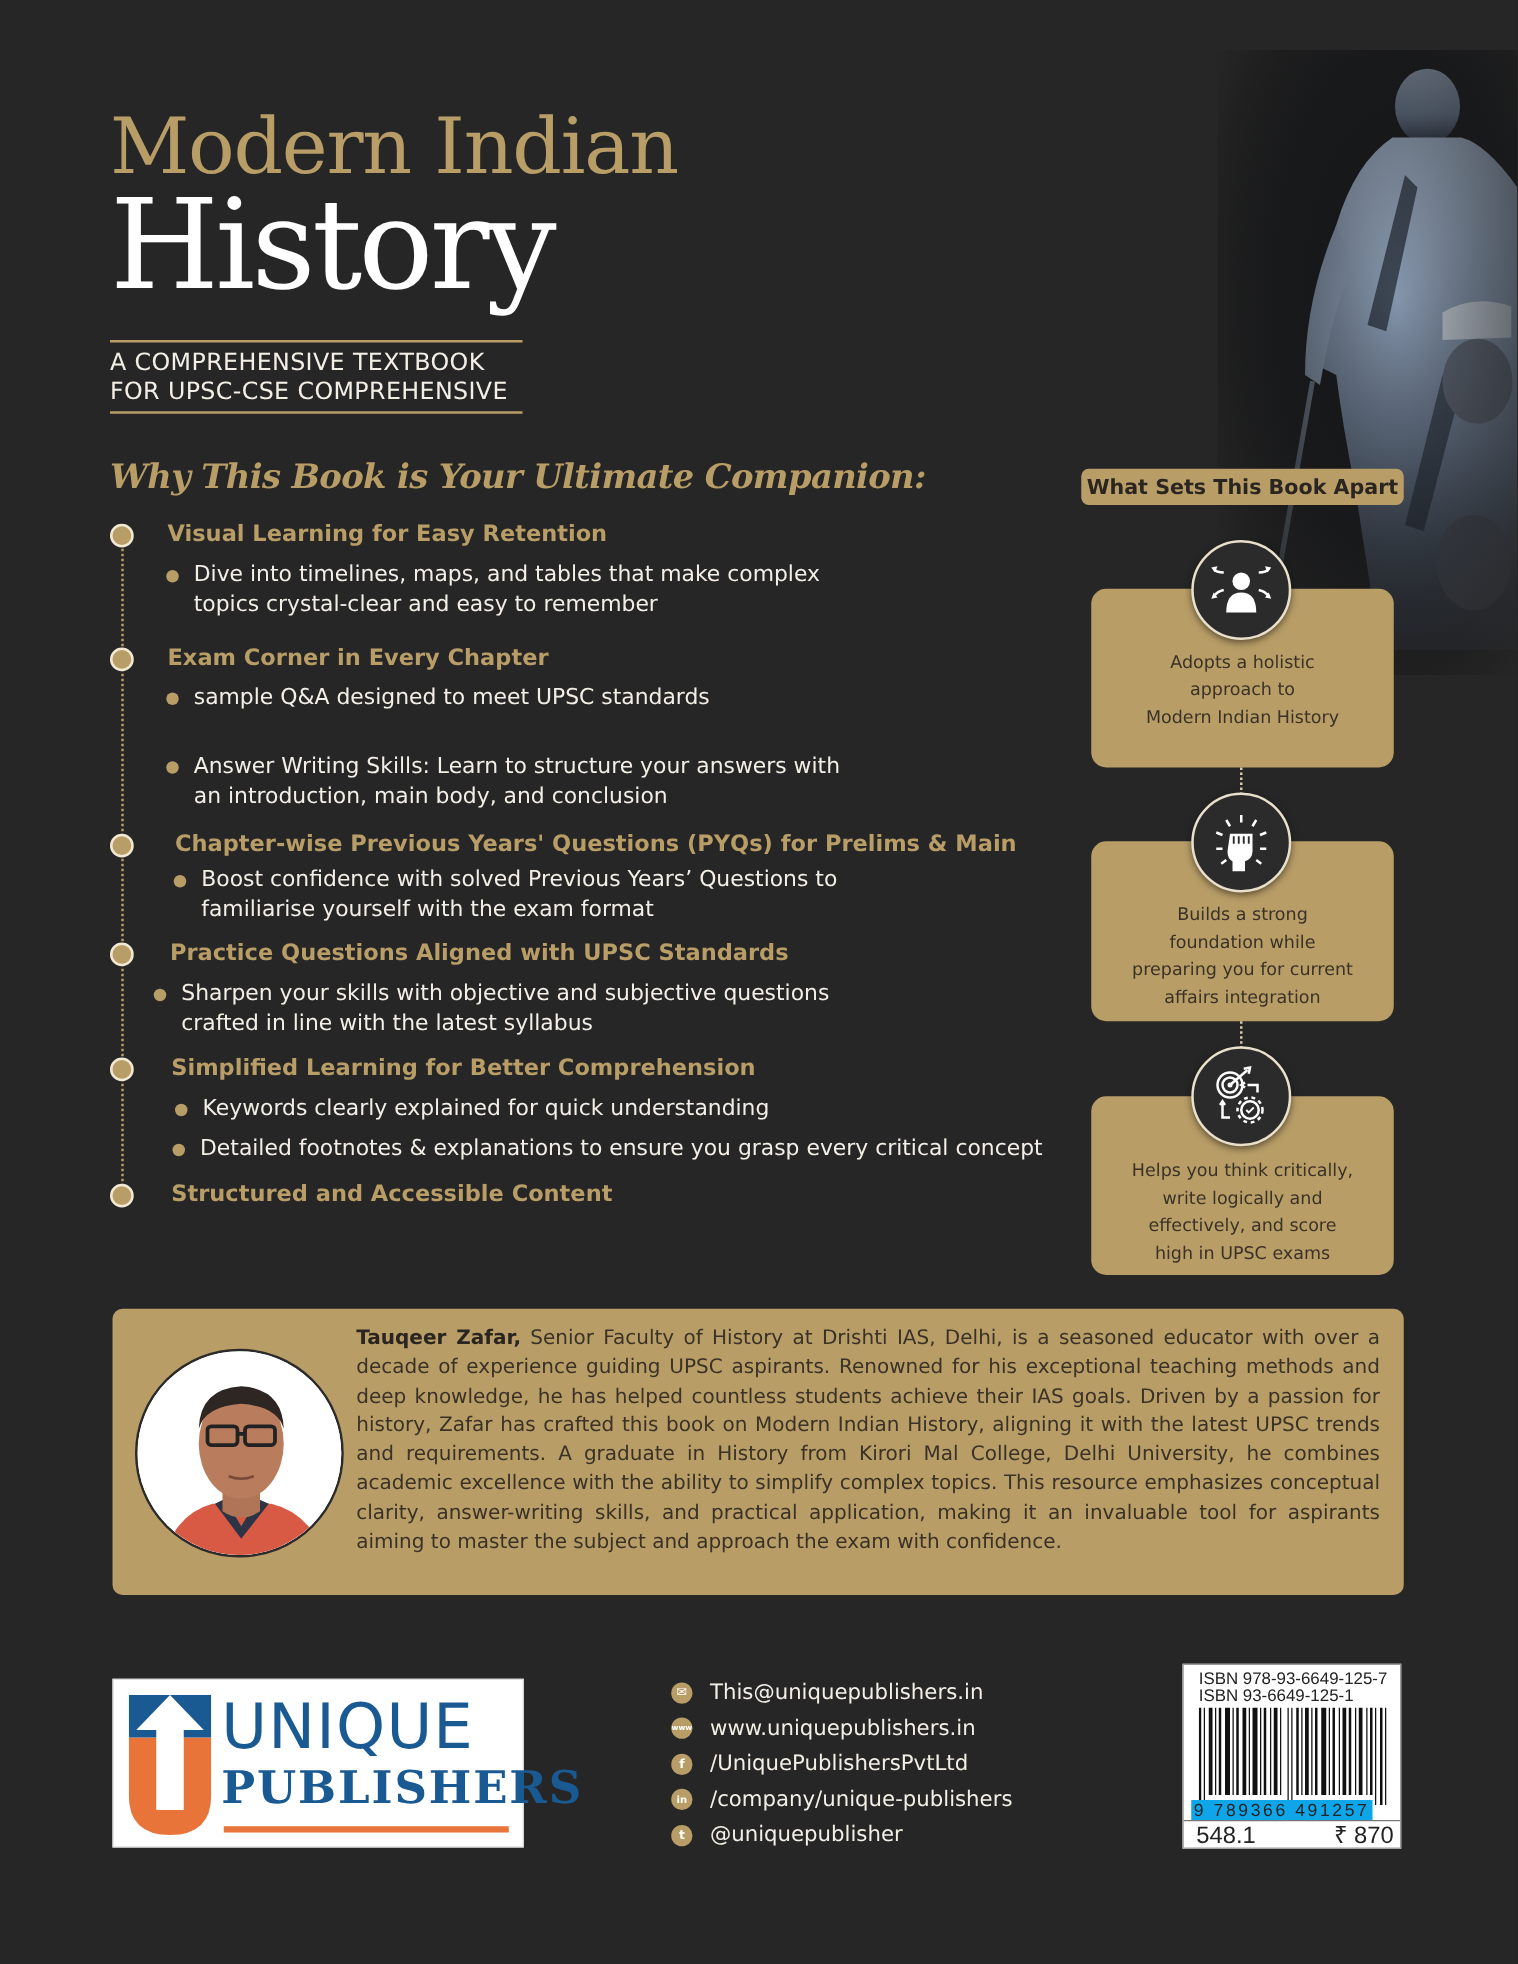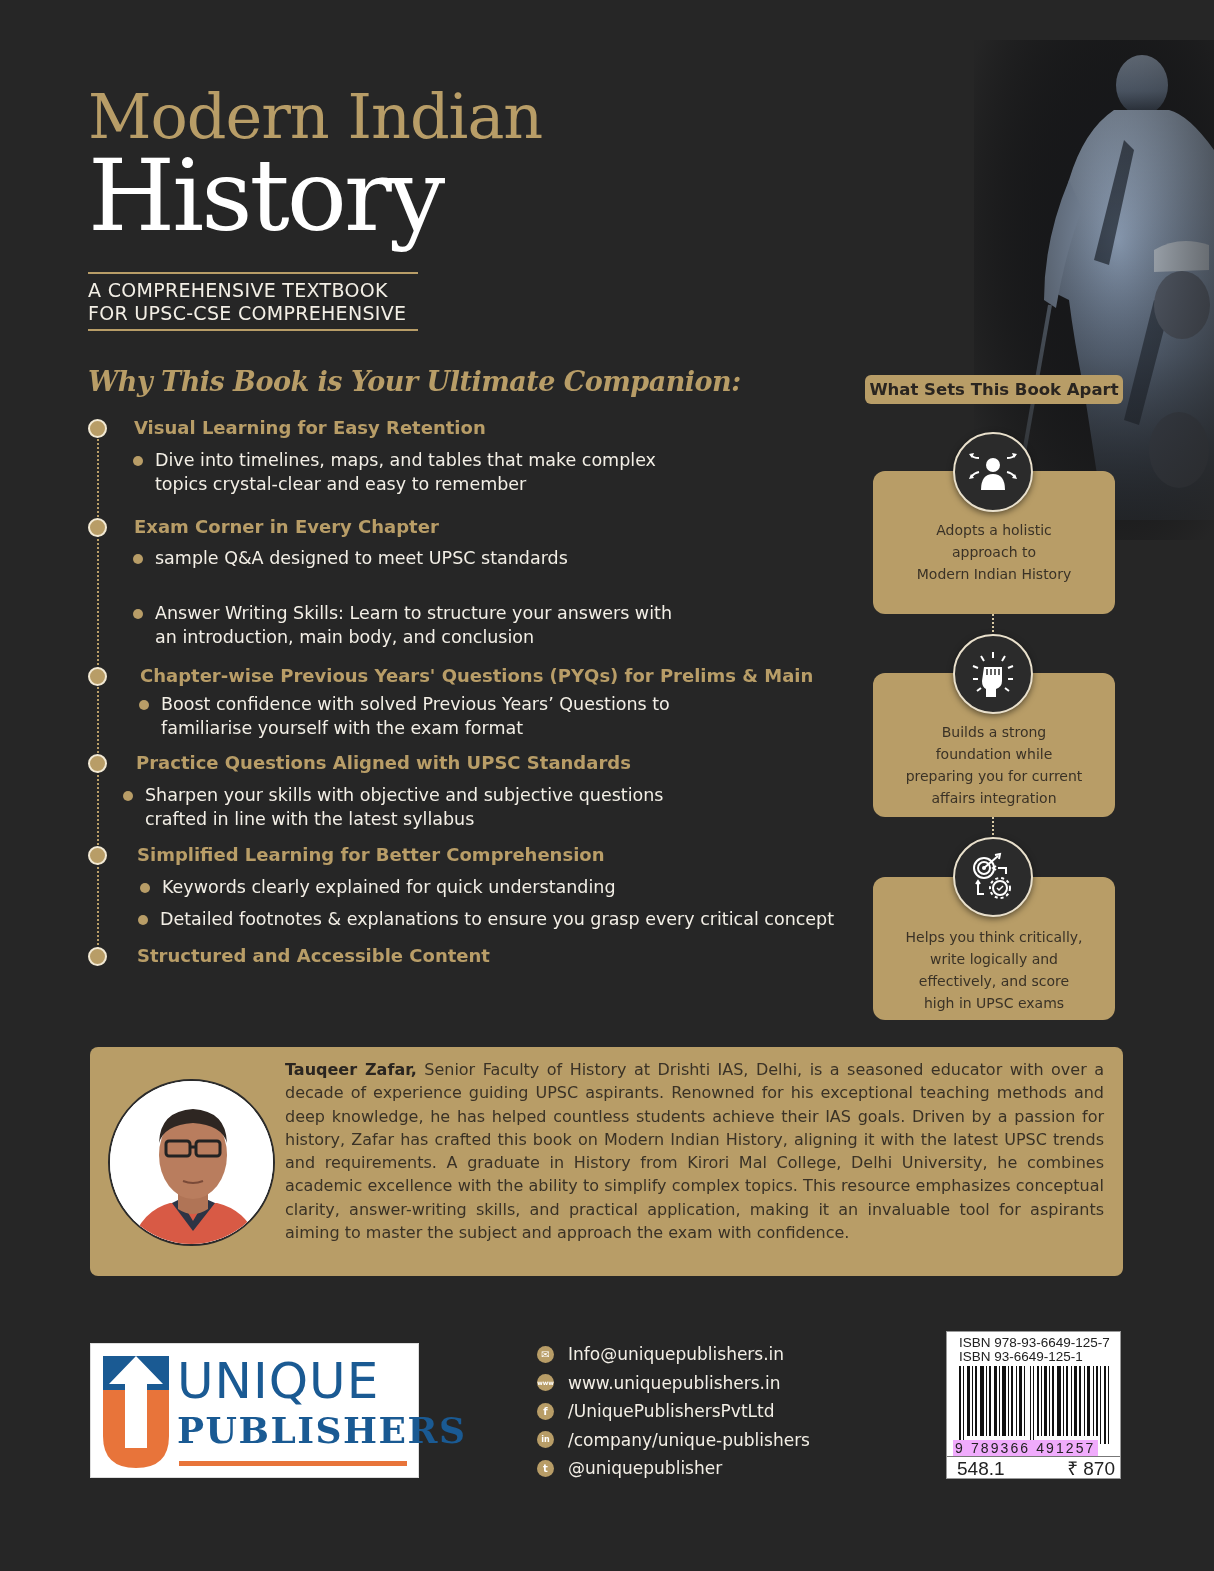--- a/index.html
+++ b/index.html
@@ -141,21 +141,21 @@
 
     
     .barcode {
       position: absolute; left: 946px; top: 1331px; width: 175px; height: 148px;
       background: #fff; border: 1px solid #999;
     }
     .isbn { font-family: "Liberation Sans", sans-serif; font-size: 13.5px; color: #222; line-height: 14px; padding-left: 12px; }
     .bars { position: absolute; left: 12px; top: 34px; width: 152px; height: 78px; }
     .bar-digits {
       position: absolute; left: 6px; top: 108px; font-family: "Liberation Sans", sans-serif;
-      font-size: 14px; color: #222; letter-spacing: 2.1px; background: #f0abfc; padding: 0 2px;
+      font-size: 14px; color: #222; letter-spacing: 2.1px; background: #0ea5e9; padding: 0 2px;
     }
     .price-row {
       position: absolute; left: 0; top: 124px; width: 100%; height: 23px; border-top: 1px solid #777;
       font-family: "Liberation Sans", sans-serif; font-size: 19px; color: #222; line-height: 23px;
     }
     .price-row .left { position: absolute; left: 10px; }
     .price-row .right { position: absolute; right: 5px; }
   </style>
 </head>
 <body>
@@ -356,21 +356,21 @@
       <path d="M33 0 L60 28 L44 28 L44 92 L22 92 L22 28 L6 28 Z" fill="#ffffff"></path>
     </svg>
     <div class="logo-word1">UNIQUE</div>
     <div class="logo-word2">PUBLISHERS</div>
     <div class="logo-bar"></div>
   </div>
 
   <div class="contacts">
     <div class="contact">
       <span class="c-icon">✉</span>
-      <span class="c-text">Info@uniquepublishers.in</span>
+      <span class="c-text">This@uniquepublishers.in</span>
     </div>
     <div class="contact">
       <span class="c-icon" style="font-size:6px;">www</span>
       <span class="c-text">www.uniquepublishers.in</span>
     </div>
     <div class="contact">
       <span class="c-icon">f</span>
       <span class="c-text">/UniquePublishersPvtLtd</span>
     </div>
     <div class="contact">

